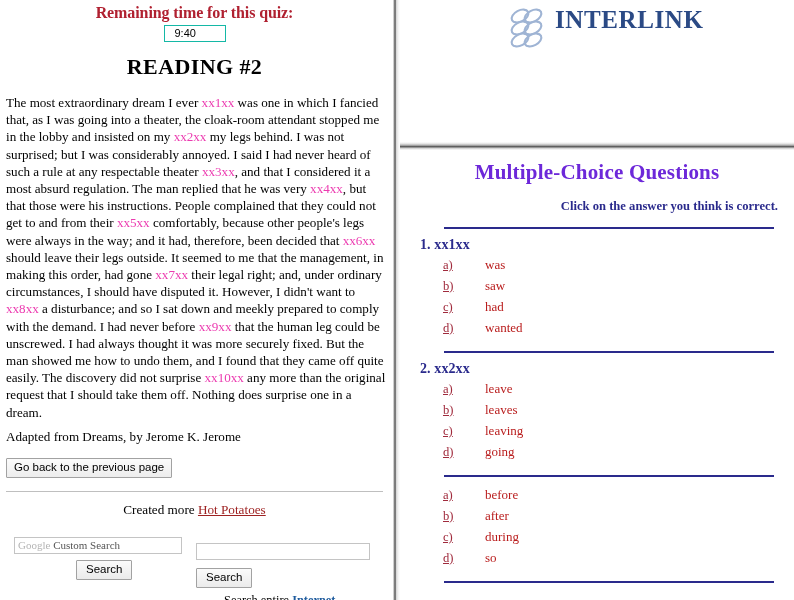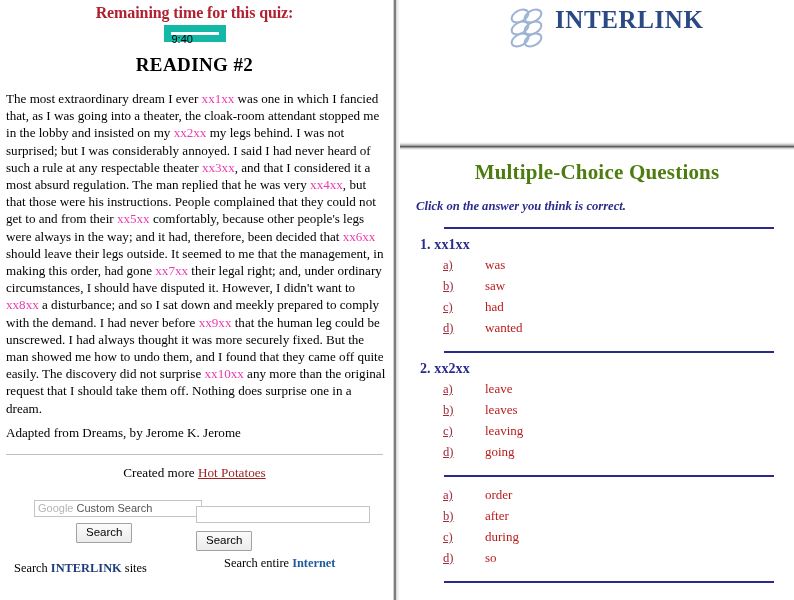--- a/index.html
+++ b/index.html
@@ -44,33 +44,33 @@
     color: #b02030;
     font-weight: bold;
     font-size: 16px;
     font-family: "Liberation Serif", serif;
     letter-spacing: -0.1px;
   }
   .timer-box {
     display: block;
     margin: 3px auto 0;
     width: 62px; height: 17px;
-    border: 7px solid #14b8a6;
+    border: 1px solid #14b8a6;
     background: #fff;
     font-family: "Liberation Sans", sans-serif;
     font-size: 11px;
     color: #000;
-    padding: 1px 1px;
+    padding: 1px 10px;
     line-height: 13px;
     text-align: left;
   }
   h1.reading-title {
     text-align: center;
     font-family: "Liberation Serif", serif;
-    font-size: 19px;
+    font-size: 22px;
     font-weight: bold;
     margin: 12px 0 14px 0;
     letter-spacing: 0.4px;
     color: #000;
   }
   .reading-text {
     font-size: 13.1px;
     line-height: 17.2px;
     color: #000;
     text-align: left;
@@ -113,28 +113,27 @@
     color: #9e2222;
     text-decoration: underline;
     cursor: pointer;
   }
   .search-area { position: relative; margin-top: 19px; height: 70px; }
   .cse-box {
     position: absolute; left: 10px; top: 0;
     width: 168px; height: 17px;
     border: 1px solid #c4c4c4;
     background: #fff;
-    font-family: Liberation Sans, sans-serif;
+    font-family: Liberation Serif, serif;
     font-size: 11px;
     line-height: 15px;
     padding: 0 3px;
     color: #555;
     overflow: hidden;
     white-space: nowrap;
-    margin-left: 20px;
   }
   .cse-box .g-grey { color: #b4b4b4; }
   .btn-sm {
     position: absolute;
     font-family: "Liberation Sans", sans-serif;
     font-size: 11.5px;
     padding: 2px 9px 3px;
     background: linear-gradient(to bottom,#fbfbfb,#ebebeb);
     border: 1px solid #a2a2a2;
     border-radius: 1px;
@@ -200,27 +199,26 @@
     width: 394px; height: 450px;
     background: #fff;
     overflow: hidden;
     padding: 0 16px;
   }
   h2.mcq-title {
     text-align: center;
     font-family: "Liberation Serif", serif;
     font-size: 21px;
     font-weight: bold;
-    color: #4d7c0f;
+    color: #6d28d9;
     margin: 10px 0 0 0;
     letter-spacing: 0.2px;
   }
   .mcq-instruction {
-    text-align: left;
-    font-style: italic;
+    text-align: right;
     font-weight: bold;
     font-size: 12.6px;
     color: #2a2a8c;
     margin: 14px 0 0 0;
   }
   hr.q-rule {
     border: none;
     border-top: 2px solid #2a2a8c;
     margin: 13px 4px 0 28px;
     height: 0;
@@ -264,20 +262,21 @@
       <div class="timer-label">Remaining time for this quiz:</div>
       <div class="timer-box">9:40</div>
     </div>
 
     <h1 class="reading-title">READING #2</h1>
 
     <p class="reading-text" id="reading-paragraph"><span>The most extraordinary dream I ever </span><span class="blank">xx1xx</span><span> was one in which I fancied that, as I was going into a theater, the cloak-room attendant stopped me in the lobby and insisted on my </span><span class="blank">xx2xx</span><span> my legs behind. I was not surprised; but I was considerably annoyed. I said I had never heard of such a rule at any respectable theater </span><span class="blank">xx3xx</span><span>, and that I considered it a most absurd regulation. The man replied that he was very </span><span class="blank">xx4xx</span><span>, but that those were his instructions. People complained that they could not get to and from their </span><span class="blank">xx5xx</span><span> comfortably, because other people's legs were always in the way; and it had, therefore, been decided that </span><span class="blank">xx6xx</span><span> should leave their legs outside. It seemed to me that the management, in making this order, had gone </span><span class="blank">xx7xx</span><span> their legal right; and, under ordinary circumstances, I should have disputed it. However, I didn't want to </span><span class="blank">xx8xx</span><span> a disturbance; and so I sat down and meekly prepared to comply with the demand. I had never before </span><span class="blank">xx9xx</span><span> that the human leg could be unscrewed. I had always thought it was more securely fixed. But the man showed me how to undo them, and I found that they came off quite easily. The discovery did not surprise </span><span class="blank">xx10xx</span><span> any more than the original request that I should take them off. Nothing does surprise one in a dream.</span></p>
 
     <div class="source-line">Adapted from Dreams, by Jerome K. Jerome</div>
 
+    <button class="backbtn">Go back to the previous page</button>
 
     <hr class="thin-rule">
 
     <div class="created-with">
       <span>Created more </span><a class="hp-link">Hot Potatoes</a>
     </div>
 
     <div class="search-area">
       <div class="cse-box"><span class="g-grey">Google</span><span> Custom Search</span></div>
       <button class="btn-sm" id="cse-search-btn">Search</button>
@@ -352,21 +351,21 @@
           </div>
           <div class="opt-row">
             <a class="opt-letter">d)</a>
             <span class="opt-text">going</span>
           </div>
         </div>
         <hr class="q-rule">
         <div class="q-block">
           <div class="opt-row">
             <a class="opt-letter">a)</a>
-            <span class="opt-text">order</span>
+            <span class="opt-text">before</span>
           </div>
           <div class="opt-row">
             <a class="opt-letter">b)</a>
             <span class="opt-text">after</span>
           </div>
           <div class="opt-row">
             <a class="opt-letter">c)</a>
             <span class="opt-text">during</span>
           </div>
           <div class="opt-row">

